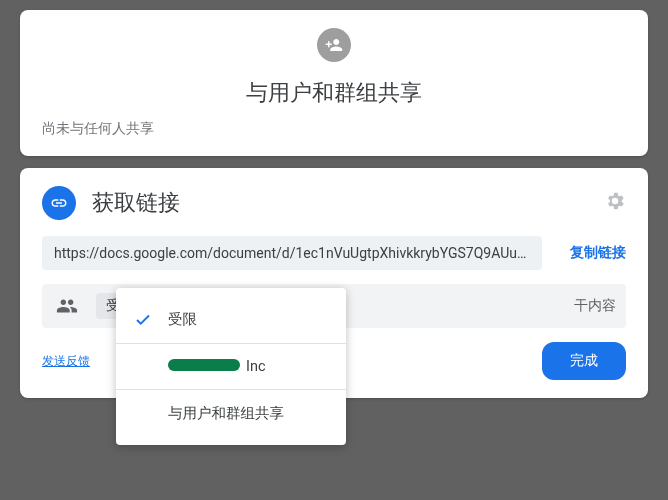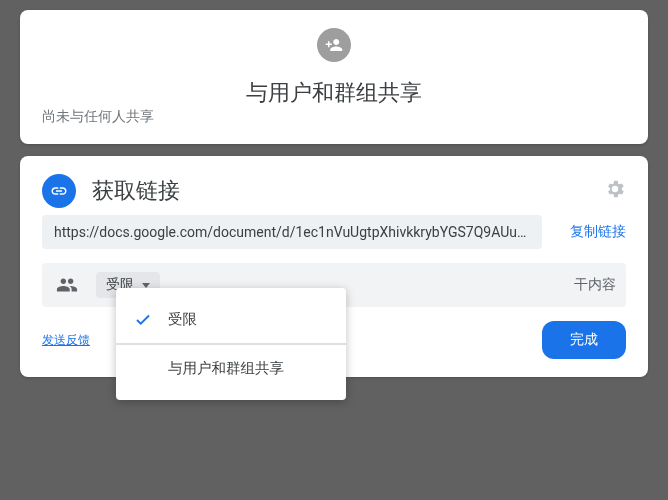--- a/index.html
+++ b/index.html
@@ -38,51 +38,51 @@
   .circle-icon.blue { background: #1a73e8; color: #fff; }
   .circle-icon.small { width: 30px; height: 30px; background: transparent; color: #5f6368; }
   .share-title {
     font-size: 22px;
     color: #3c4043;
     font-weight: 400;
   }
   .share-subtitle {
     font-size: 14px;
     color: #70757a;
-    margin-top: 0;
+    margin-top: 12px;
   }
   .link-card-header {
     display: flex;
     align-items: center;
     gap: 16px;
     text-align: right;
   }
   .link-card-header .spacer { flex: 1; }
   .gear-icon { color: #bdc1c6; cursor: pointer; }
   .link-row {
     display: flex;
     align-items: center;
     gap: 28px;
-    margin-top: 7px;
+    margin-top: 16px;
   }
   .link-box {
     flex: 1;
     background: #eef1f3;
     border-radius: 4px;
     padding: 9px 12px;
     font-size: 14px;
     color: #3c4043;
     white-space: nowrap;
     overflow: hidden;
     text-overflow: ellipsis;
   }
   .copy-link {
     color: #1a73e8;
     font-size: 14px;
-    font-weight: 400;
+    font-weight: 700;
     cursor: pointer;
     white-space: nowrap;
   }
   .access-row {
     display: flex;
     align-items: center;
     gap: 14px;
     margin-top: 14px;
     background: #f1f3f4;
     border-radius: 4px;
@@ -237,18 +237,22 @@
 <div class="dropdown-menu">
   <div class="menu-item">
     <span class="check-icon">
       <svg width="18" height="18" viewBox="0 0 24 24" fill="none" stroke="currentColor" stroke-width="2.5">
           <polyline points="4 12 9 17 20 6"></polyline>
         </svg>
     </span>
     <span>受限</span>
   </div>
   <div class="menu-divider"></div>
+  <div class="menu-item">
+    <span class="check-spacer"></span>
+    <span><span class="redacted"></span><span>Inc</span></span>
+  </div>
   <div class="menu-divider"></div>
   <div class="menu-item">
     <span class="check-spacer"></span>
     <span>与用户和群组共享</span>
   </div>
 </div>
 
 </body></html>

